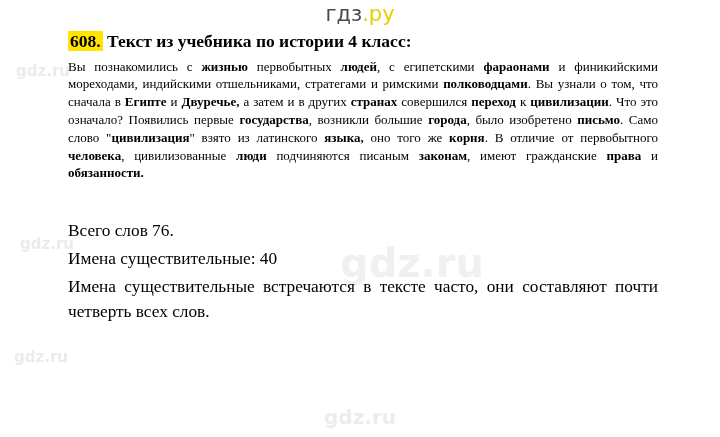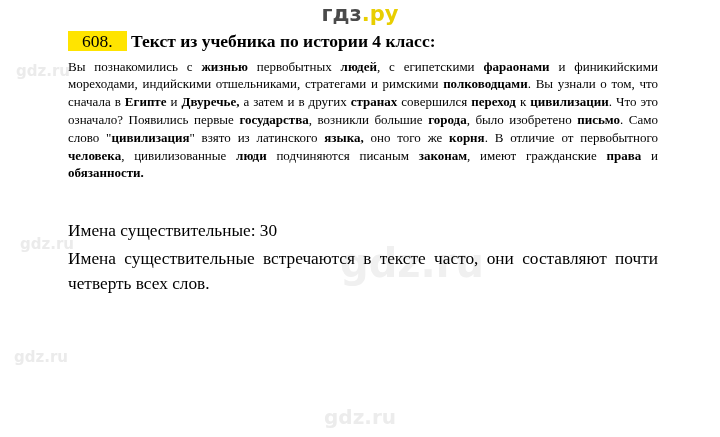--- a/index.html
+++ b/index.html
@@ -20,21 +20,21 @@
     height: 437px;
   }
 
   
   .top-logo {
     position: absolute;
     top: 2px;
     left: 50%;
     transform: translateX(-50%);
     font-family: "DejaVu Sans", sans-serif;
-    font-weight: bold;
+    font-weight: normal;
     font-size: 21px;
     color: #4a4a4a;
     letter-spacing: 0px;
     white-space: nowrap;
     text-align: center;
   }
   .top-logo .accent { color: #e8ce00; }
 
   
   .wm-small {
@@ -78,22 +78,22 @@
     z-index: 3;
   }
   .task-line {
     font-size: 17.5px;
     line-height: 1.35;
     color: #000;
     margin-bottom: 4px;
   }
   .task-num {
     background: #ffe400;
-    font-weight: normal;
-    padding: 0 14px;
+    font-weight: bold;
+    padding: 0 2px;
   }
   .task-title {
     font-weight: bold;
   }
   .body-text {
     font-size: 13px;
     line-height: 1.37;
     color: #000;
     text-align: justify;
     text-justify: inter-word;
@@ -129,18 +129,19 @@
   <div class="content">
 
     <div class="task-line">
       <span class="task-num">608.</span>
       <span class="task-title">Текст из учебника по истории 4 класс:</span>
     </div>
 
     <div class="body-text">Вы познакомились с <b>жизнью</b> первобытных <b>людей</b>, с египетскими <b>фараонами</b> и финикийскими мореходами, индийскими отшельниками, стратегами и римскими <b>полководцами</b>. Вы узнали о том, что сначала в <b>Египте</b> и <b>Двуречье,</b> а затем и в других <b>странах</b> совершился <b>переход</b> к <b>цивилизации</b>. Что это означало? Появились первые <b>государства</b>, возникли большие <b>города</b>, было изобретено <b>письмо</b>. Само слово "<b>цивилизация</b>" взято из латинского <b>языка,</b> оно того же <b>корня</b>. В отличие от первобытного <b>человека</b>, цивилизованные <b>люди</b> подчиняются писаным <b>законам</b>, имеют гражданские <b>права</b> и <b>обязанности.</b></div>
 
     <div class="answers">
-      <div class="ln">Имена существительные: 30</div>
+      <div class="ln">Всего слов 76.</div>
+      <div class="ln">Имена существительные: 40</div>
       <div class="ln justify">Имена существительные встречаются в тексте часто, они составляют почти четверть всех слов.</div>
     </div>
 
   </div>
 </div>
 
 </body></html>

